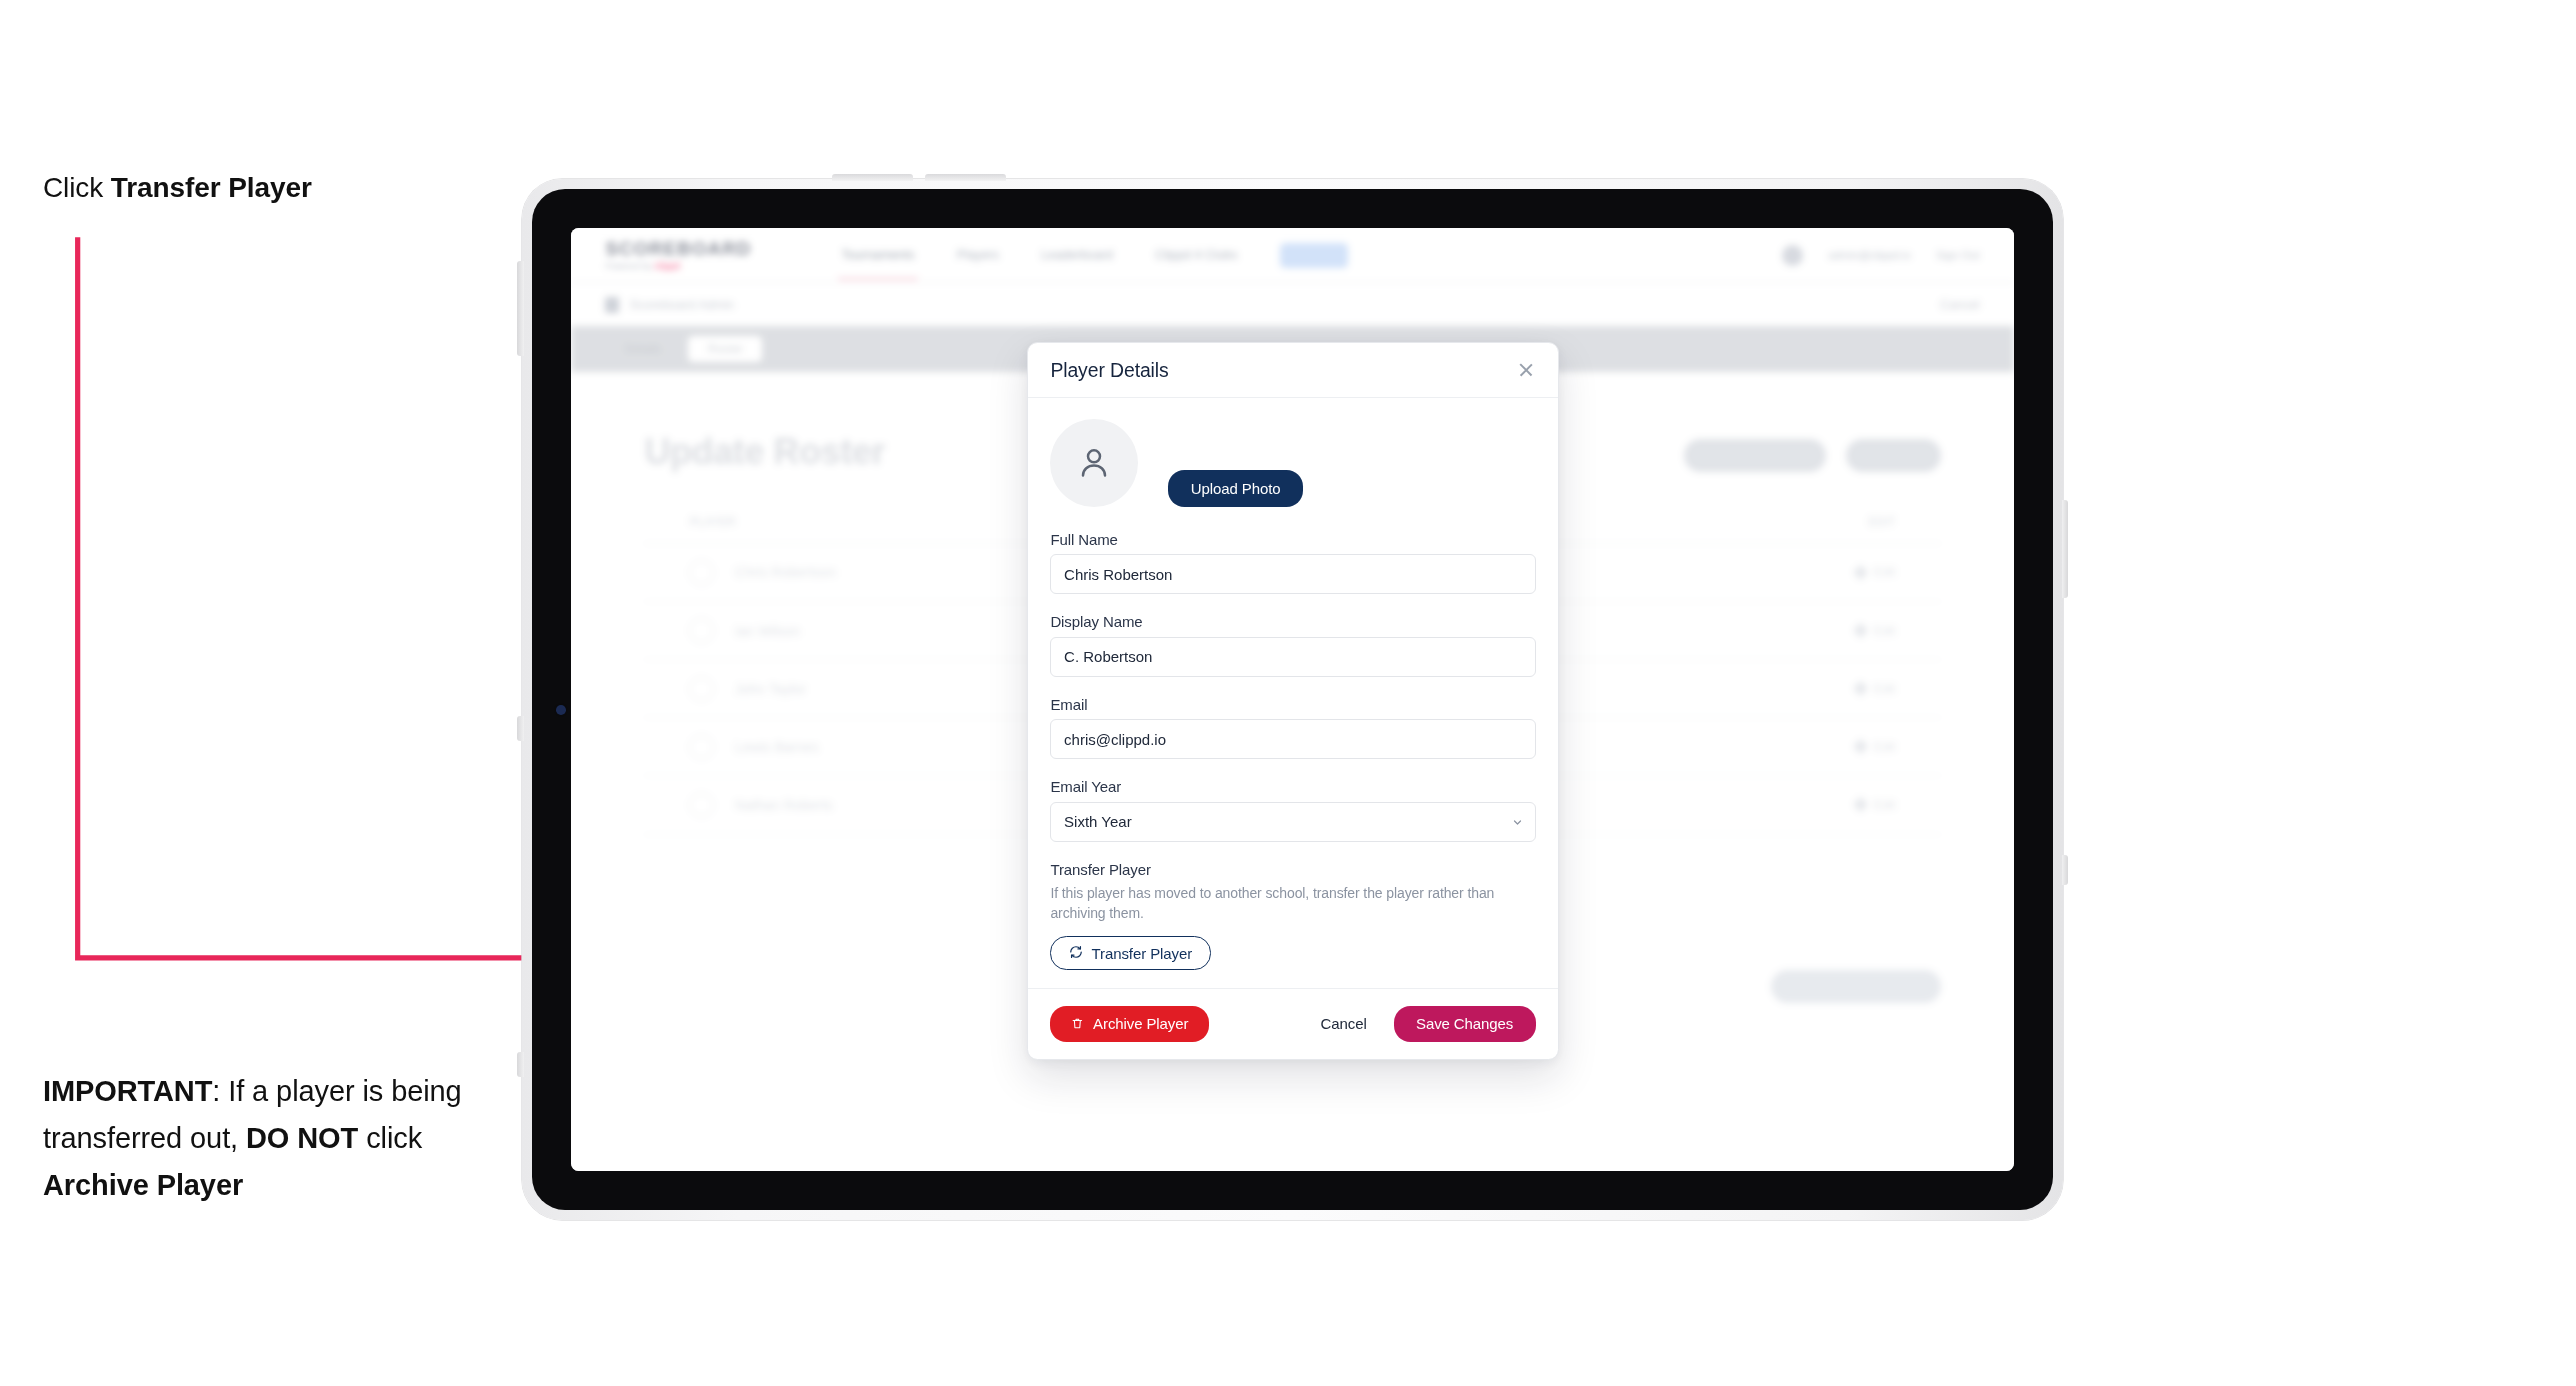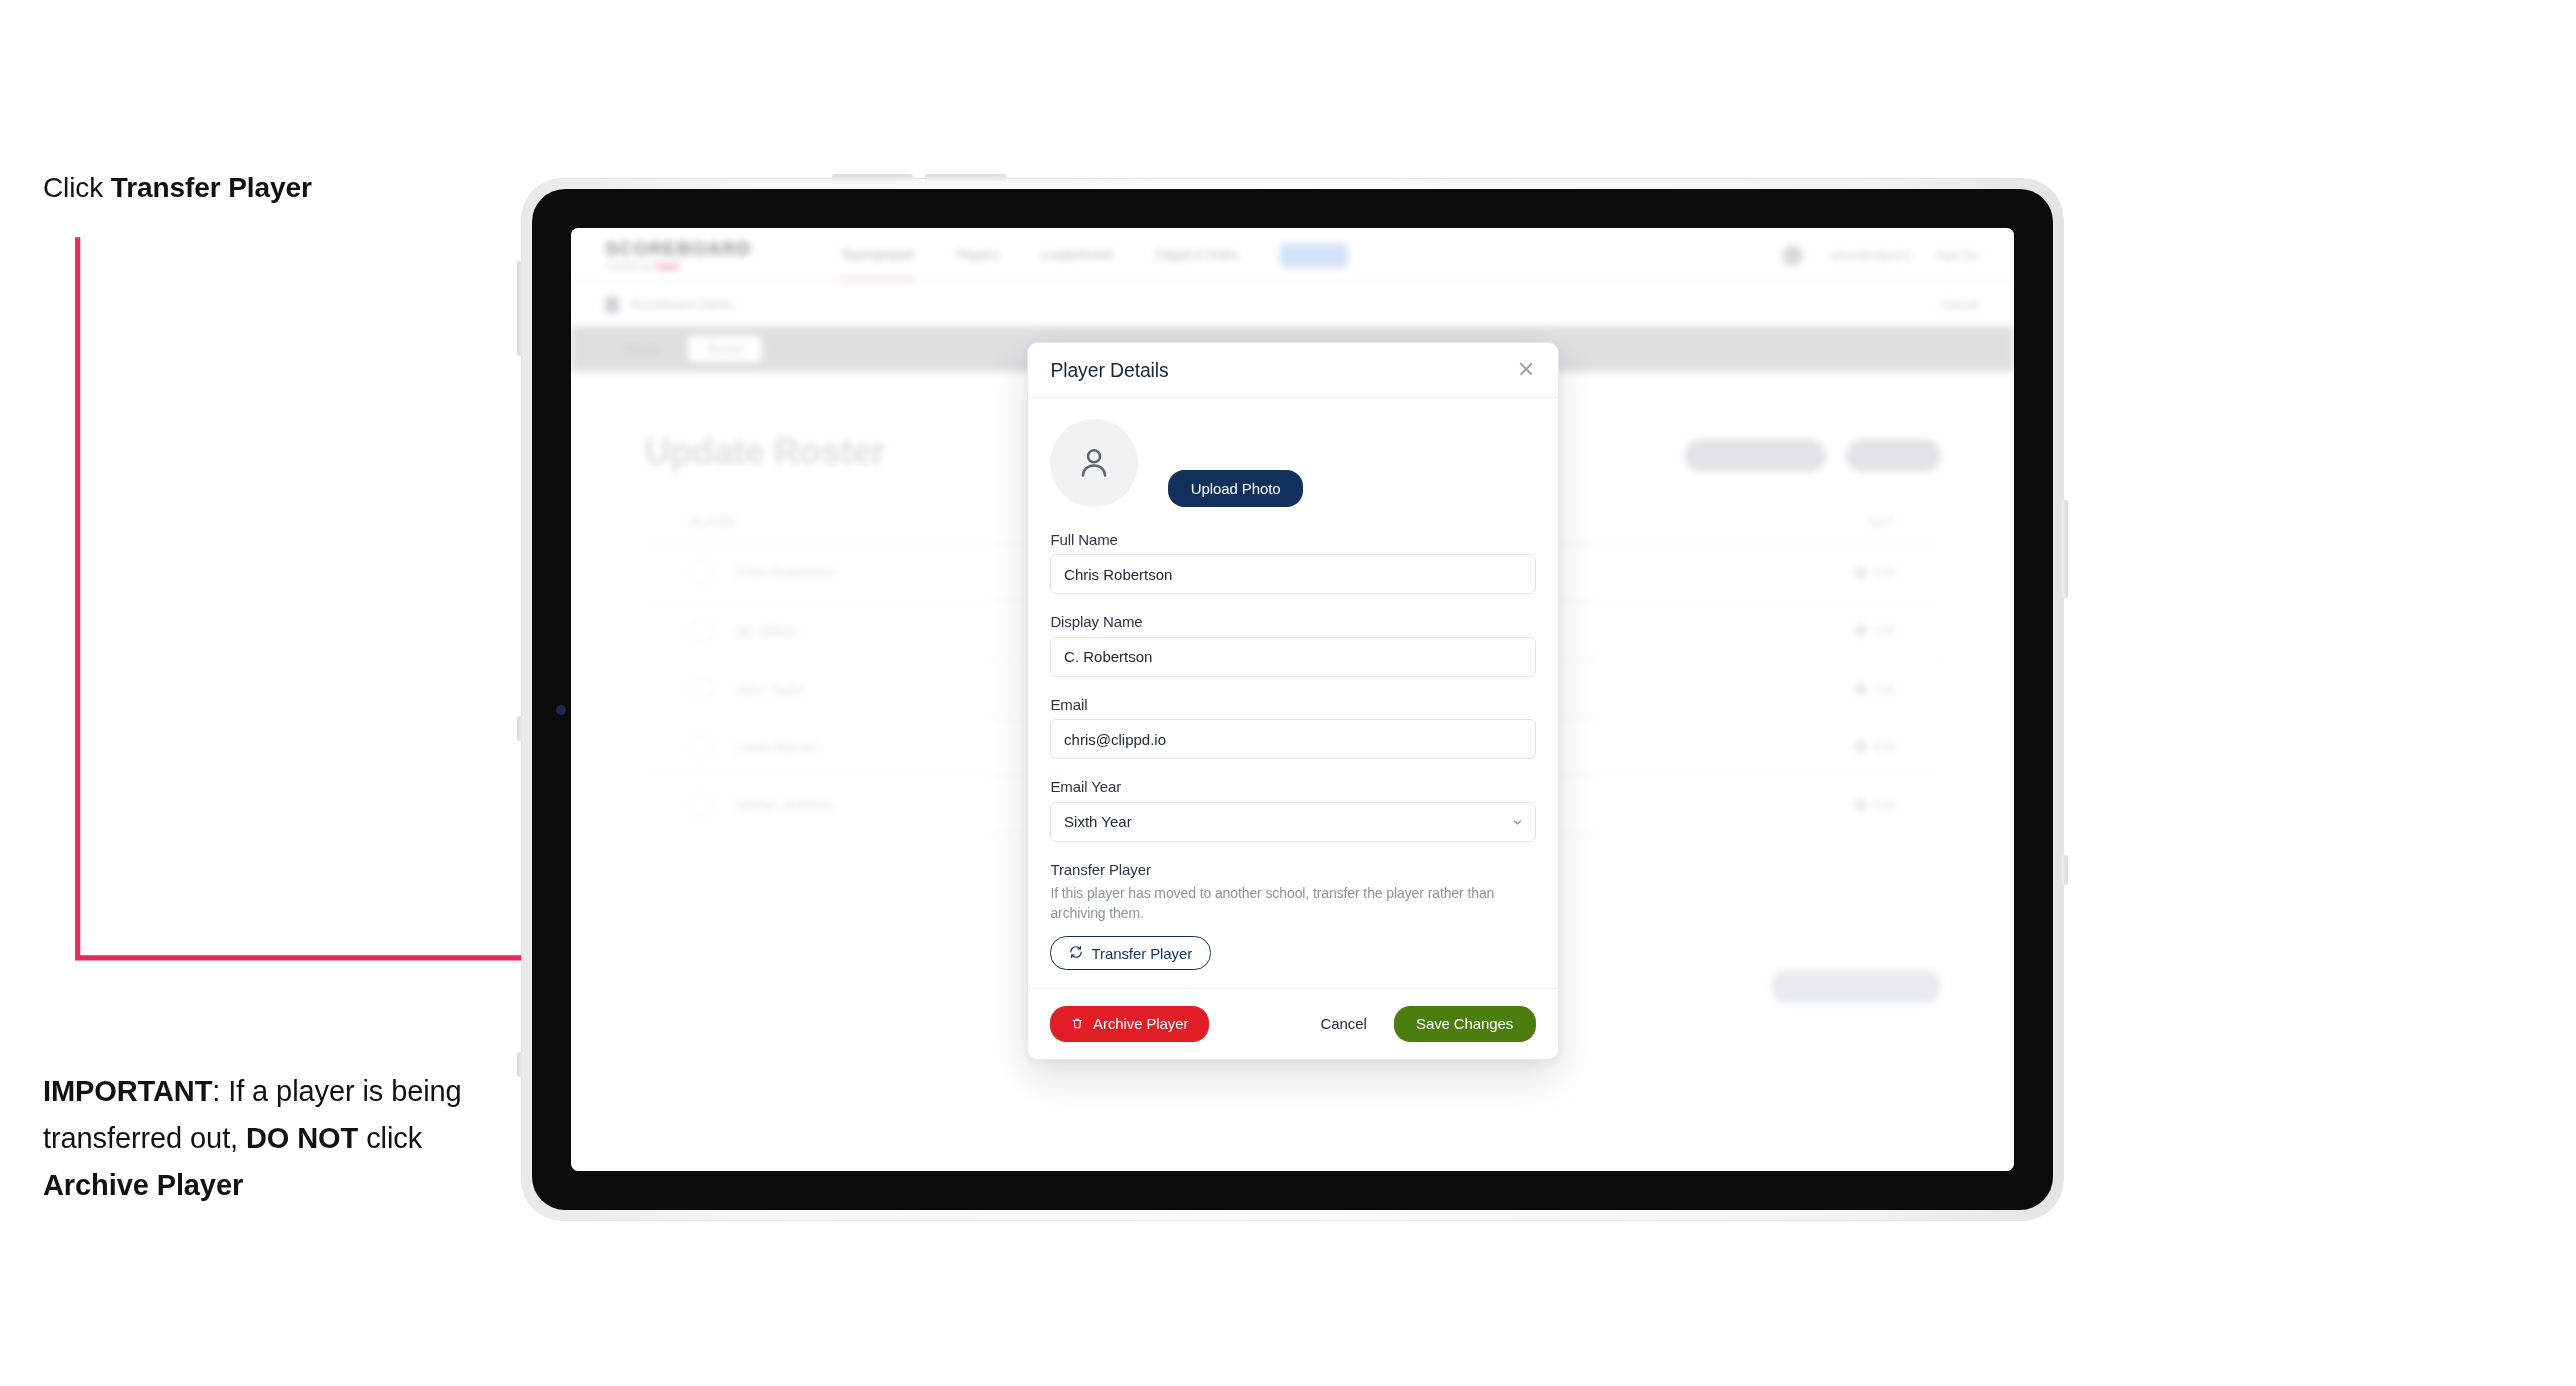--- a/index.html
+++ b/index.html
@@ -288,21 +288,21 @@
     top: 342px;
     width: 530px;
     background: #ffffff;
     border: 0.7px solid #e6e8ec;
     border-radius: 10.4px;
     box-shadow: 0 16.4px 40px rgba(20,26,45,.13), 0 3px 10.4px rgba(20,26,45,.06);
     overflow: hidden;
   }
   .modal-head {
     display: flex;
-    align-items: flex-start;
+    align-items: center;
     justify-content: space-between;
     padding: 15.7px 22.4px 15px 22.4px;
     border-bottom: 0.7px solid #edeff2;
   }
   .modal-title {
     font-size: 19.4px;
     color: #16243d;
     font-weight: 400;
     letter-spacing: -0.1px;
   }
@@ -428,21 +428,21 @@
     background: none;
     border: none;
     font-size: 15px;
     color: #20293a;
     font-family: "Liberation Sans", sans-serif;
     cursor: pointer;
     padding: 4.5px 3px;
     letter-spacing: -0.1px;
   }
   .save-btn {
-    background: #4d7c0f;
+    background: #be185d;
     color: #ffffff;
     border: none;
     border-radius: 16.4px;
     padding: 9.7px 22.4px;
     font-size: 15px;
     font-family: "Liberation Sans", sans-serif;
     cursor: pointer;
     letter-spacing: -0.1px;
   }
 </style>

